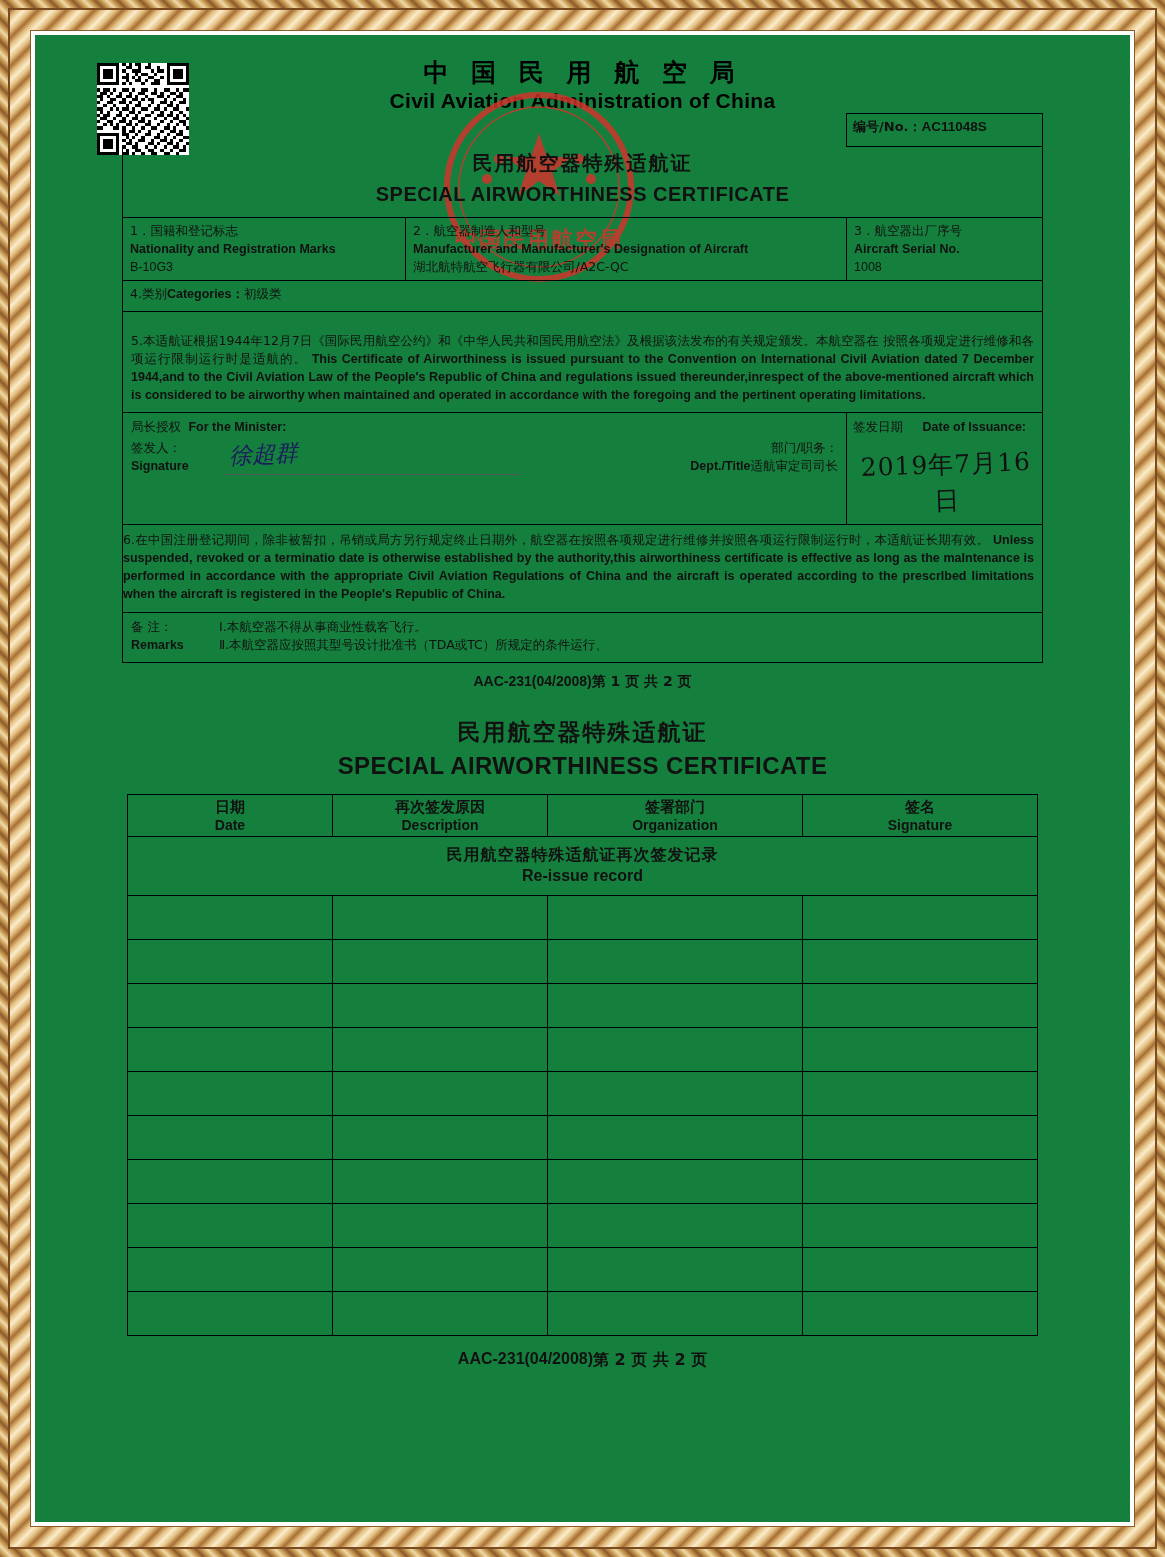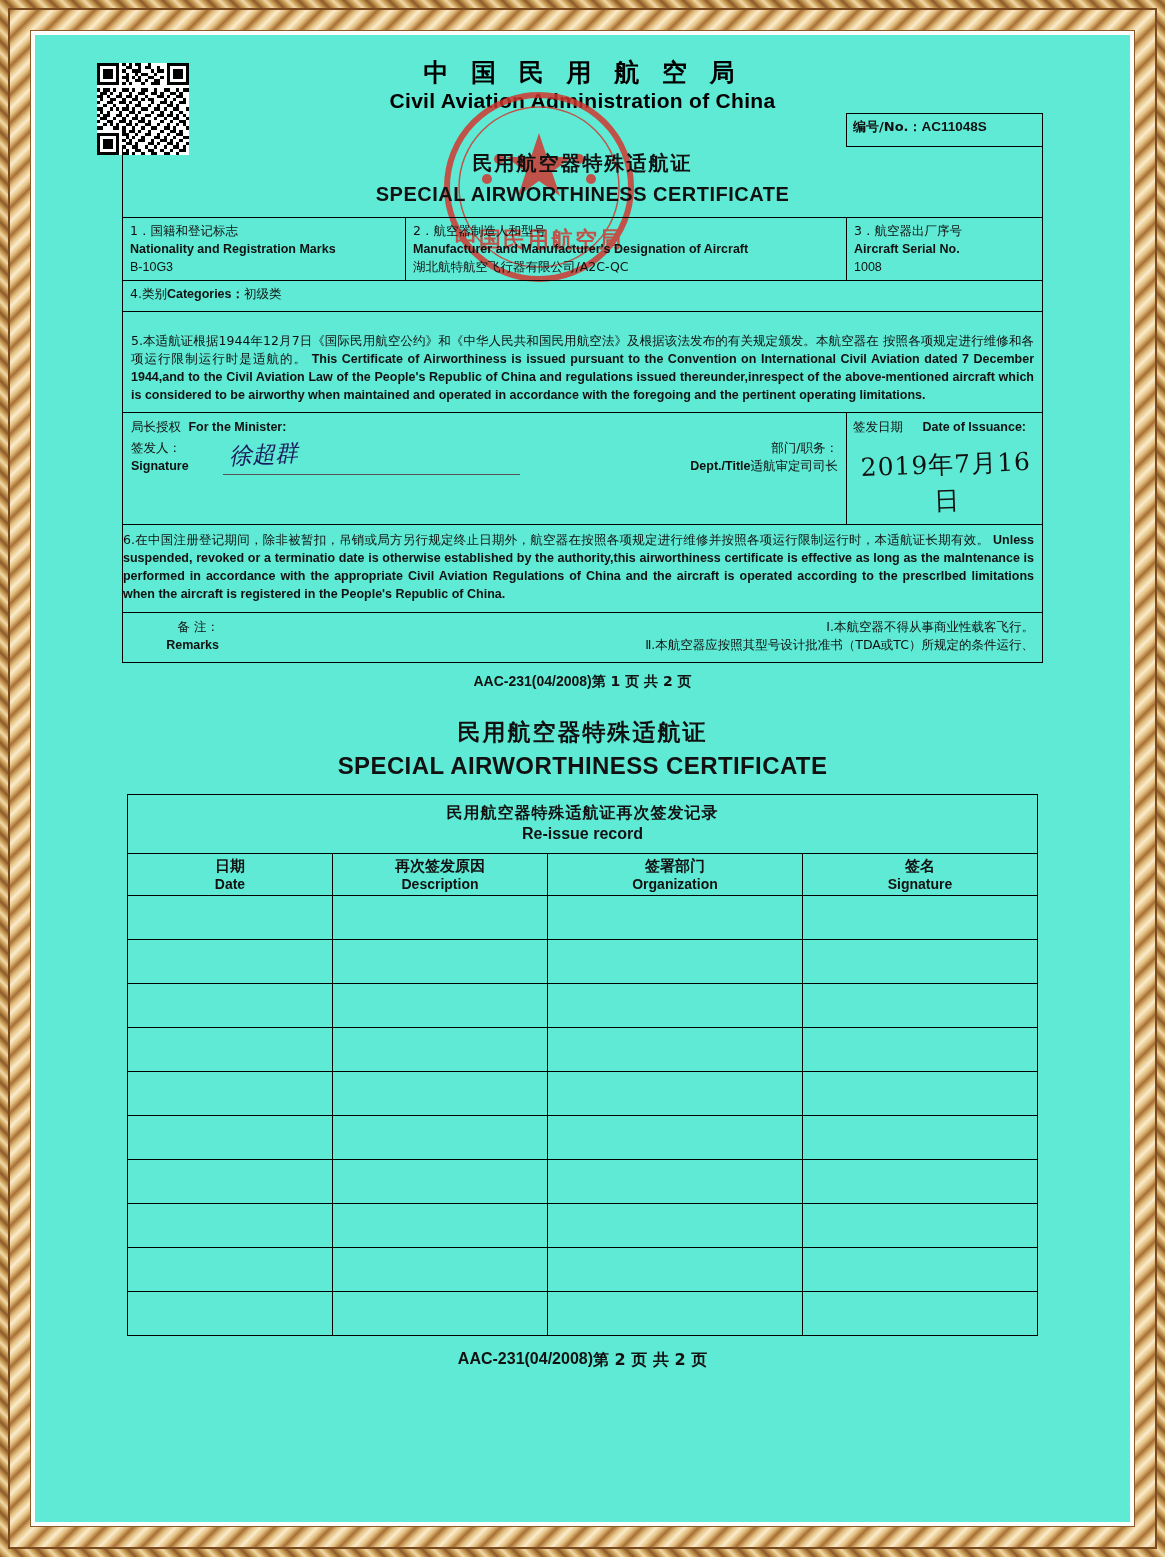--- a/index.html
+++ b/index.html
@@ -28,21 +28,21 @@
   }
   .frame-inner{
     position:absolute;left:30px;top:30px;right:30px;bottom:30px;
     background:#fdfdfb;
     border:1px solid #8a5a28;
     box-sizing:border-box;
     overflow:hidden;
   }
   .paper{
     position:absolute;left:4px;top:4px;right:4px;bottom:4px;
-    background:#5eead4;
+    background:#15803d;
     box-sizing:border-box;
     padding:18px 24px 10px 24px;
   }
 
   
   .qr{
     position:absolute;left:62px;top:28px;width:92px;height:92px;
   }
   .qr svg{display:block;}
 
@@ -460,21 +460,21 @@
 
         <tr>
           <td colspan="4" class="para" style="padding:6px 8px 8px 0;">
             <span class="cnline">6.在中国注册登记期间，除非被暂扣，吊销或局方另行规定终止日期外，航空器在按照各项规定进行维修并按照各项运行限制运行时，本适航证长期有效。</span>
             <span class="b">Unless suspended, revoked or a terminatio date is otherwise established by the authority,this airworthiness certificate is effective as long as the maIntenance is performed in accordance with the appropriate Civil Aviation Regulations of China and the aircraft is operated according to the prescrIbed limitations when the aircraft is registered in the People's Republic of China.</span>
           </td>
         </tr>
 
         <tr>
           <td colspan="4" style="padding:5px 8px 8px 8px;">
-            <div style="display:flex;text-align:right;">
+            <div style="display:flex;">
               <div style="width:88px;">
                 <div class="cn">备    注：</div>
                 <div class="b">Remarks</div>
               </div>
               <div style="flex:1;">
                 <div class="cn">Ⅰ.本航空器不得从事商业性载客飞行。</div>
                 <div class="cn">Ⅱ.本航空器应按照其型号设计批准书（TDA或TC）所规定的条件运行、</div>
               </div>
             </div>
           </td>
@@ -494,44 +494,44 @@
 
       <table class="reissue">
         <colgroup>
           <col style="width:205px">
             <col style="width:215px">
             <col style="width:255px">
             <col style="width:235px">
         </colgroup>
         <tbody>
             <tr>
-          <td colspan="4" class="banner">
-            <div class="cn">民用航空器特殊适航证再次签发记录</div>
-            <div>Re-issue record</div>
-          </td>
-        </tr>
-        <tr>
           <th>
             <div class="cn">日期</div>
             <div class="en">Date</div>
           </th>
           <th>
             <div class="cn">再次签发原因</div>
             <div class="en">Description</div>
           </th>
           <th>
             <div class="cn">签署部门</div>
             <div class="en">Organization</div>
           </th>
           <th>
             <div class="cn">签名</div>
             <div class="en">Signature</div>
           </th>
         </tr>
         <tr>
+          <td colspan="4" class="banner">
+            <div class="cn">民用航空器特殊适航证再次签发记录</div>
+            <div>Re-issue record</div>
+          </td>
+        </tr>
+        <tr>
           <td class="cell"></td>
           <td class="cell"></td>
           <td class="cell"></td>
           <td class="cell"></td>
         </tr>
         <tr>
           <td class="cell"></td>
           <td class="cell"></td>
           <td class="cell"></td>
           <td class="cell"></td>

